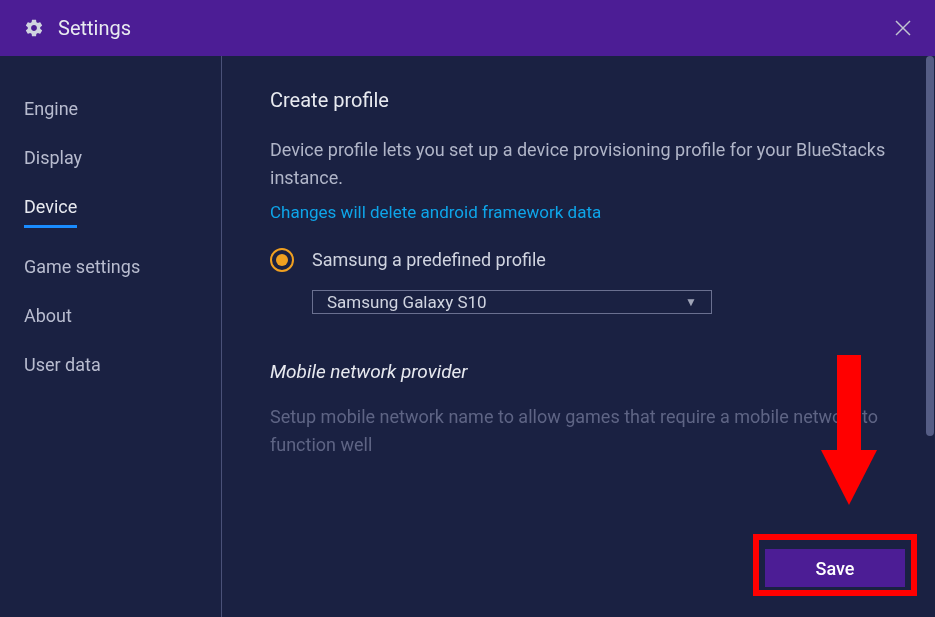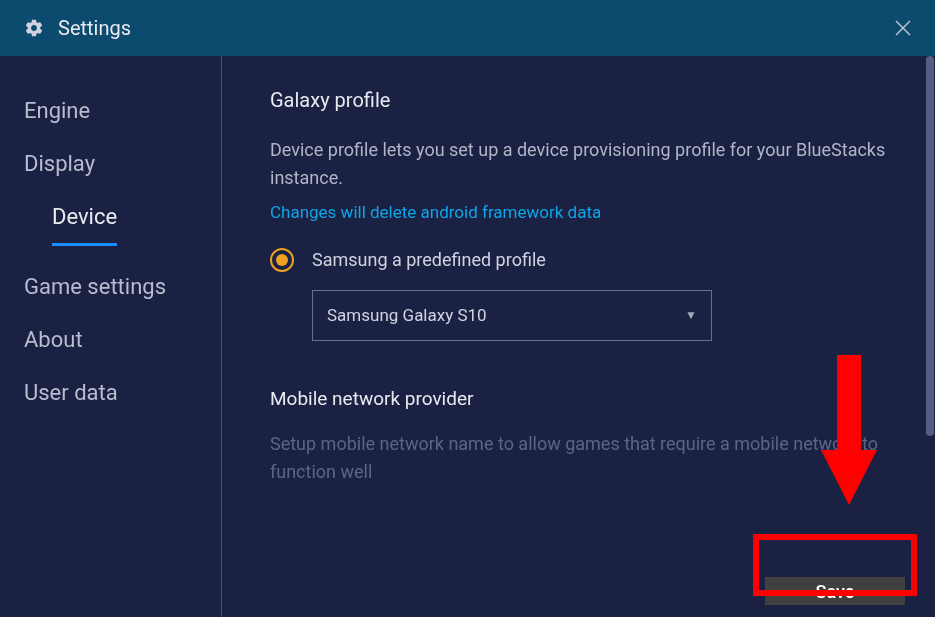--- a/index.html
+++ b/index.html
@@ -13,21 +13,21 @@
       height: 617px;
       background: #1a2142;
       color: #d0d4e0;
       overflow: hidden;
       position: relative;
     }
     .header {
       display: flex;
       align-items: center;
       padding: 16px 24px;
-      background: #0c4a6e;
+      background: #4c1d95;
       position: relative;
     }
     .header-icon {
       width: 20px;
       height: 20px;
       margin-right: 14px;
       display: flex;
       align-items: center;
       justify-content: center;
     }
@@ -52,34 +52,33 @@
       display: flex;
       height: calc(100% - 56px);
     }
     .sidebar {
       width: 222px;
       padding: 28px 0 0 24px;
       border-right: 1px solid #4a5178;
     }
     .sidebar-item {
       padding: 14px 0;
-      font-size: 22px;
+      font-size: 18px;
       color: #b8bccf;
       cursor: pointer;
     }
     .sidebar-item.active {
       color: #e8eaf0;
     }
     .sidebar-item .label-wrap {
       display: inline-block;
     }
     .sidebar-item.active .label-wrap {
       border-bottom: 3px solid #1a8cff;
-      padding-bottom: 14px;
-      margin-left: 28px;
+      padding-bottom: 8px;
     }
     .main {
       flex: 1;
       padding: 32px 40px 0 48px;
       position: relative;
       overflow: hidden;
     }
     .section-title {
       font-size: 20px;
       font-weight: 400;
@@ -125,54 +124,55 @@
       border-radius: 50%;
     }
     .radio-label {
       font-size: 18px;
       color: #d0d4e0;
     }
     .select-box {
       margin-left: 42px;
       margin-bottom: 22px;
       width: 400px;
-      height: 51px;
+      height: 24px;
       border: 1px solid #6a7090;
       display: flex;
       align-items: center;
       justify-content: space-between;
       padding: 0 14px;
       font-size: 17px;
       color: #d0d4e0;
       cursor: pointer;
     }
     .select-arrow {
       color: #a0a5b8;
       font-size: 12px;
     }
     .section2-title {
       font-size: 19px;
       font-weight: 400;
       color: #e8eaf0;
       margin-top: 46px;
       margin-bottom: 20px;
+      font-style: italic;
     }
     .section2-desc {
       font-size: 18px;
       color: #6a7090;
       line-height: 1.55;
       opacity: 0.85;
     }
     .save-btn {
       position: absolute;
-      bottom: 12px;
+      bottom: 30px;
       right: 30px;
       width: 140px;
-      height: 28px;
-      background: #404040;
+      height: 38px;
+      background: #4c1d95;
       color: #fff;
       font-size: 18px;
       font-weight: 500;
       display: flex;
       align-items: center;
       justify-content: center;
       cursor: pointer;
       border: none;
     }
     .red-highlight-arrow {
@@ -231,21 +231,21 @@
   <div class="sidebar">
     <div class="sidebar-item"><span class="label-wrap">Engine</span></div>
     <div class="sidebar-item"><span class="label-wrap">Display</span></div>
     <div class="sidebar-item active"><span class="label-wrap">Device</span></div>
     <div class="sidebar-item"><span class="label-wrap">Game settings</span></div>
     <div class="sidebar-item"><span class="label-wrap">About</span></div>
     <div class="sidebar-item"><span class="label-wrap">User data</span></div>
   </div>
 
   <div class="main">
-    <div class="section-title">Galaxy profile</div>
+    <div class="section-title">Create profile</div>
     <div class="section-desc">Device profile lets you set up a device provisioning profile for your BlueStacks instance.</div>
     <div class="warning-text">Changes will delete android framework data</div>
 
     <div class="radio-row">
       <div class="radio-circle selected"></div>
       <div class="radio-label">Samsung a predefined profile</div>
     </div>
 
     <div class="select-box">
       <span>Samsung Galaxy S10</span>

